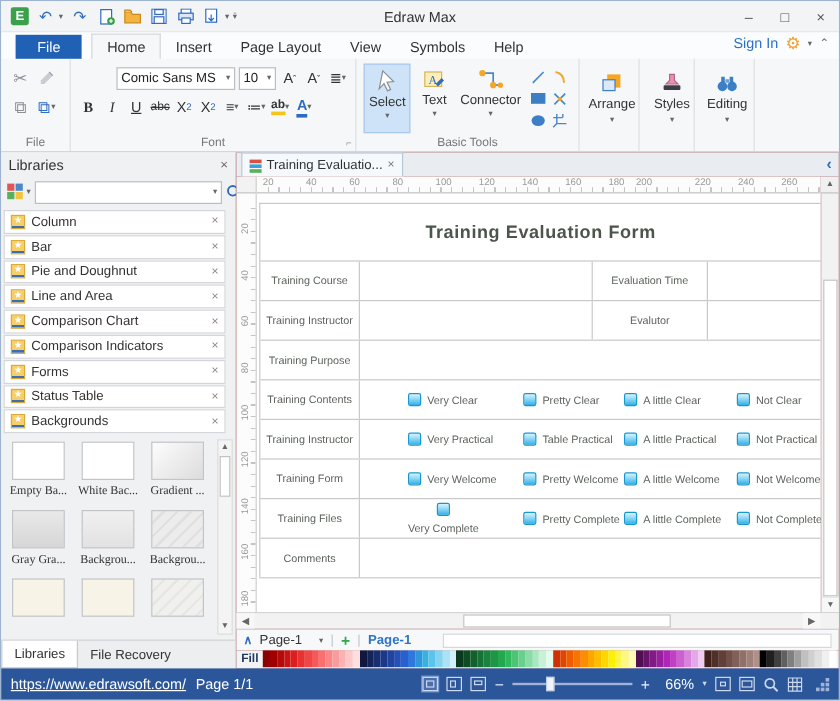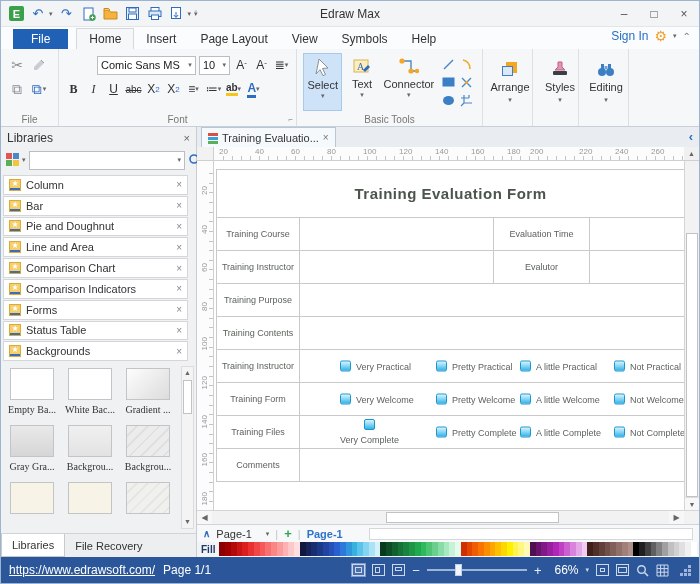--- a/index.html
+++ b/index.html
@@ -603,31 +603,49 @@
                   <div class="cell content"></div>
                   <div class="cell lab2">Evalutor</div>
                   <div class="cell rest"></div>
                 </div>
                 <div class="form-row">
                   <div class="cell lab">Training Purpose</div>
                   <div class="cell rest"></div>
                 </div>
                 <div class="form-row">
                   <div class="cell lab">Training Contents</div>
+                  <div class="cell opts">
+                    <span class="opt" style="left: 40px;">
+                      <span class="chk"></span>
+                      <span>Very Clear</span>
+                    </span>
+                    <span class="opt" style="left: 136px;">
+                      <span class="chk"></span>
+                      <span>Pretty Clear</span>
+                    </span>
+                    <span class="opt" style="left: 220px;">
+                      <span class="chk"></span>
+                      <span>A little Clear</span>
+                    </span>
+                    <span class="opt" style="left: 314px;">
+                      <span class="chk"></span>
+                      <span>Not Clear</span>
+                    </span>
+                  </div>
                 </div>
                 <div class="form-row">
                   <div class="cell lab">Training Instructor</div>
                   <div class="cell opts">
                     <span class="opt" style="left: 40px;">
                       <span class="chk"></span>
                       <span>Very Practical</span>
                     </span>
                     <span class="opt" style="left: 136px;">
                       <span class="chk"></span>
-                      <span>Pretty Practical</span>
+                      <span>Table Practical</span>
                     </span>
                     <span class="opt" style="left: 220px;">
                       <span class="chk"></span>
                       <span>A little Practical</span>
                     </span>
                     <span class="opt" style="left: 314px;">
                       <span class="chk"></span>
                       <span>Not Practical</span>
                     </span>
                   </div>

